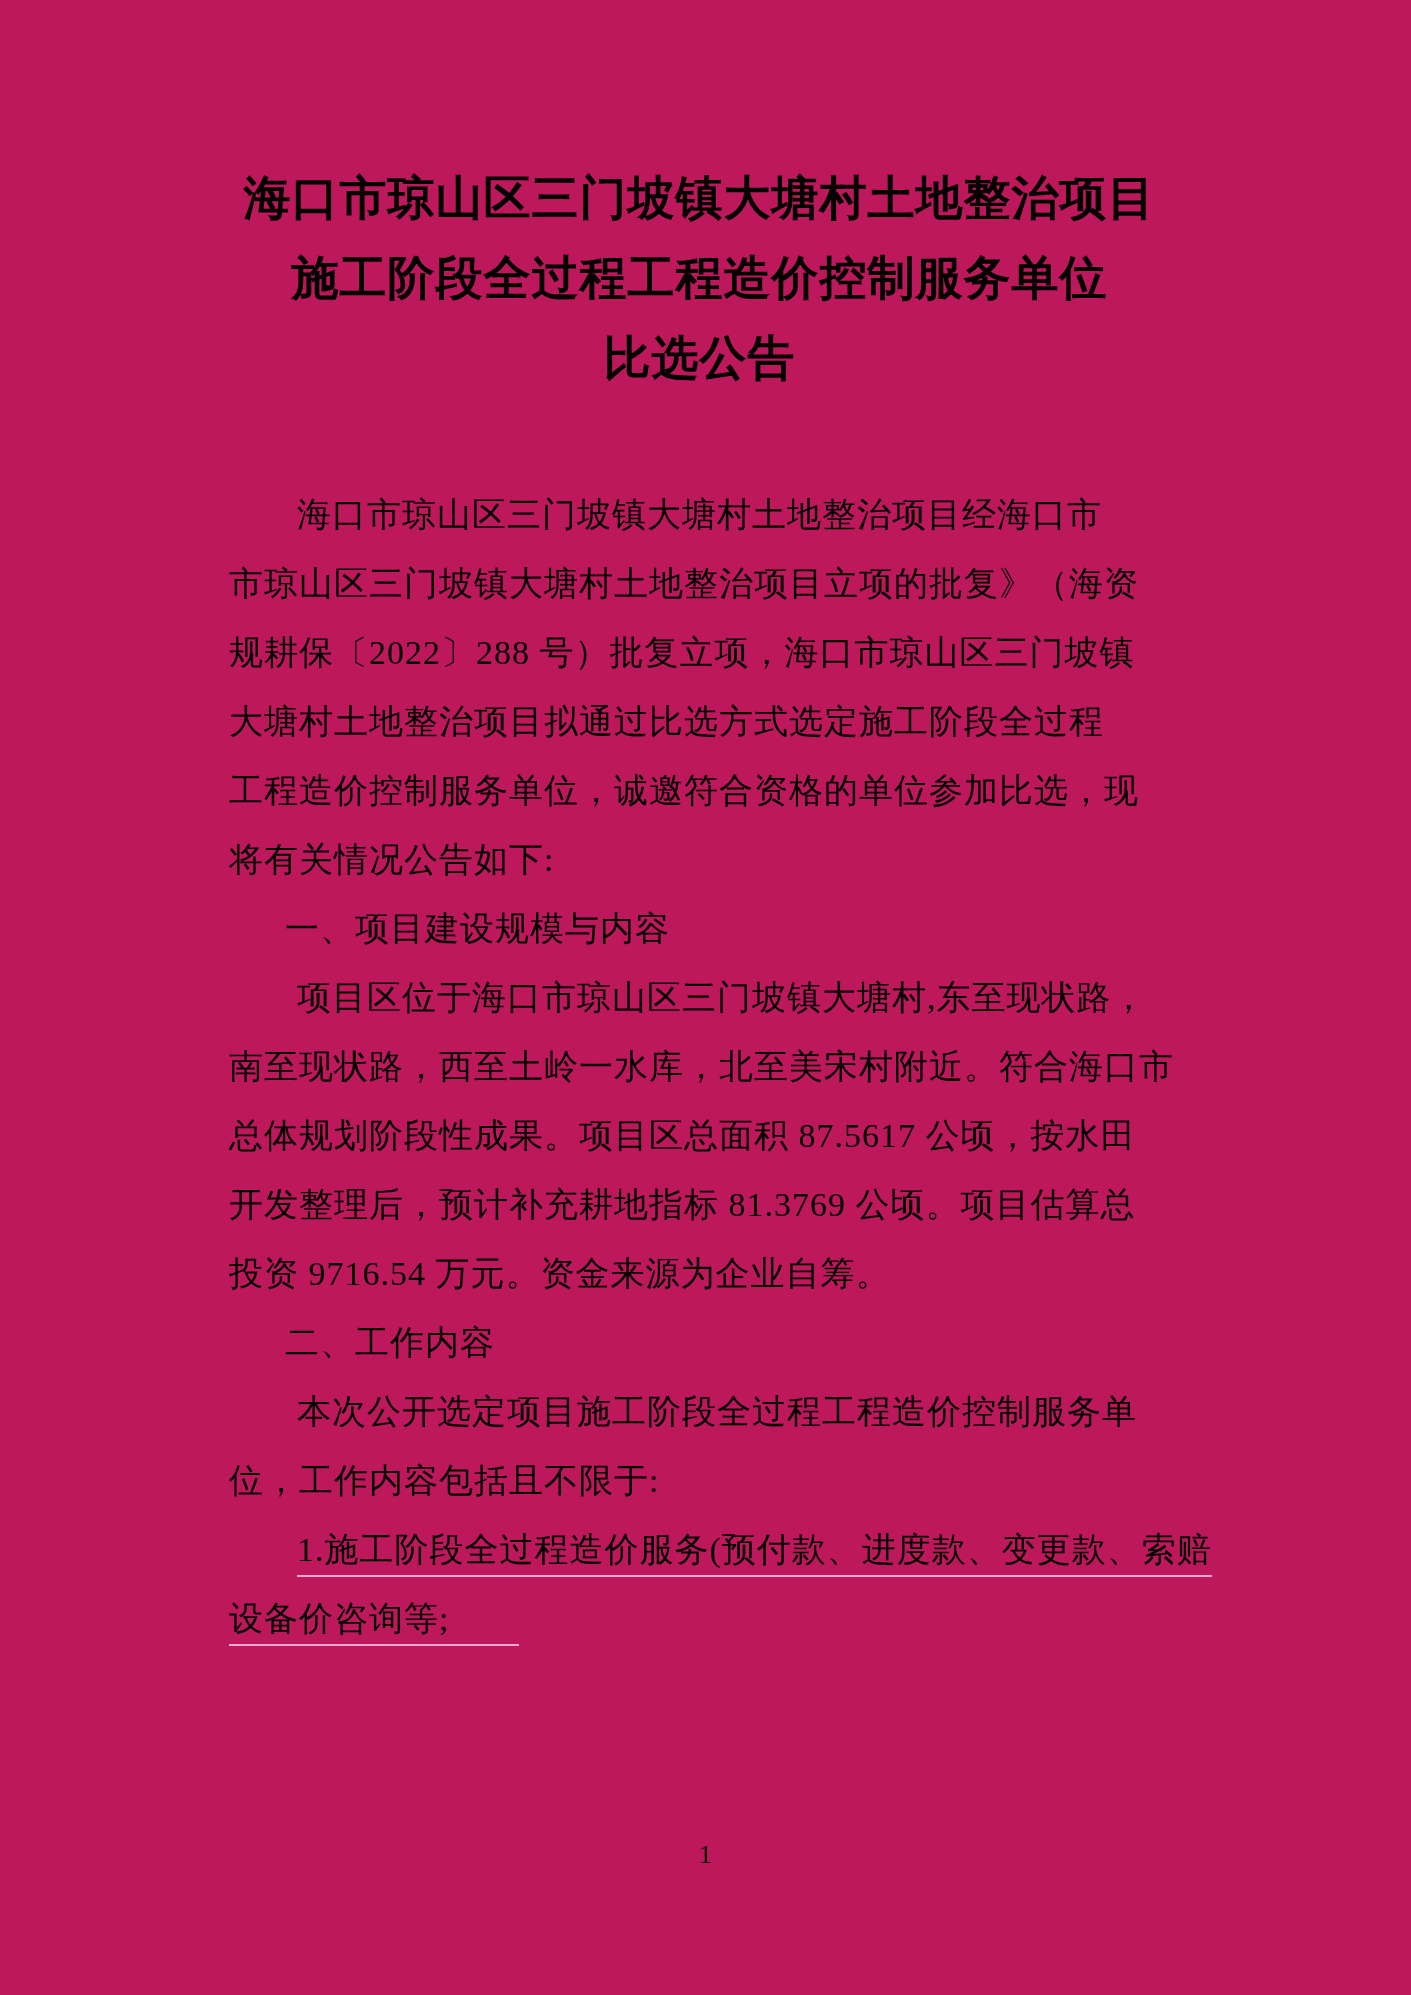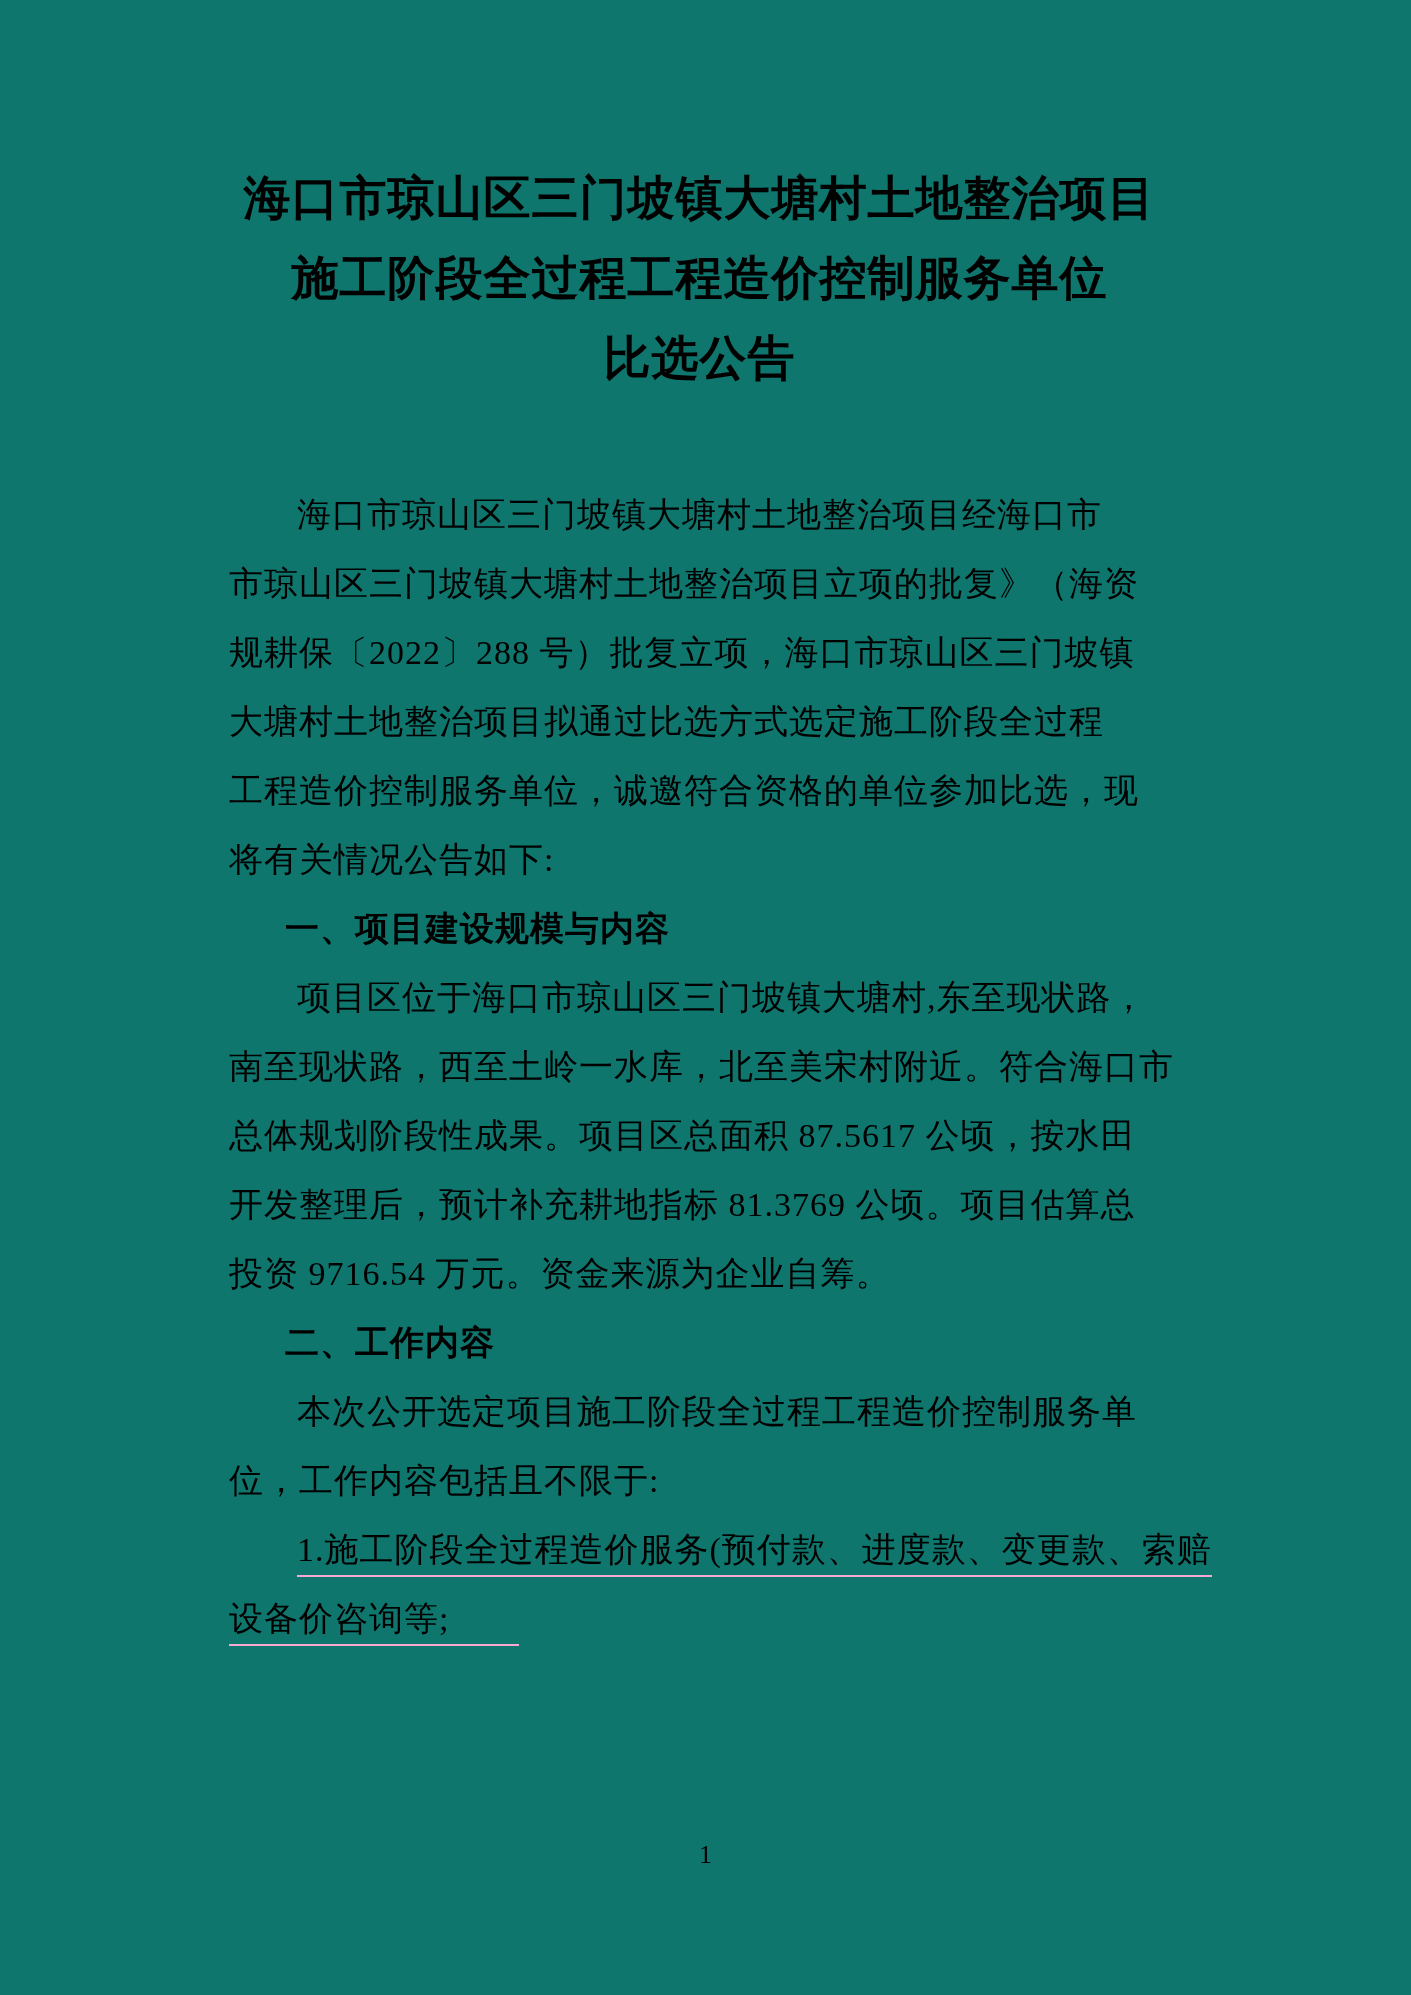--- a/index.html
+++ b/index.html
@@ -5,21 +5,21 @@
   * { margin: 0; padding: 0; box-sizing: border-box; }
   html, body { background: #ffffff; }
   body {
     font-family: "Liberation Serif", "DejaVu Serif", serif;
     color: #000000;
   }
   .page {
     position: relative;
     width: 1411px;
     height: 1995px;
-    background: #0f766e;
+    background: #be185d;
     overflow: hidden;
     padding: 158px 229px 0 217px;
   }
   .title-block {
     text-align: center;
     font-family: "Liberation Sans", "DejaVu Sans", sans-serif;
     font-weight: bold;
     font-size: 47px;
     line-height: 80px;
     letter-spacing: 1px;
@@ -29,21 +29,21 @@
   .doc-body { font-size: 34px; }
   .line {
     line-height: 69px;
     white-space: nowrap;
     letter-spacing: 1px;
     margin-left: 12px;
   }
   .indent { text-indent: 2em; }
   .heading {
     font-family: "Liberation Sans", "DejaVu Sans", sans-serif;
-    font-weight: bold;
+    font-weight: normal;
     text-indent: 2em;
     line-height: 69px;
     white-space: nowrap;
     letter-spacing: 1px;
   }
   .u {
     border-bottom: 2px solid #f9a8d4;
     padding-bottom: 7px;
   }
   .u-tail { padding-right: 70px; }

